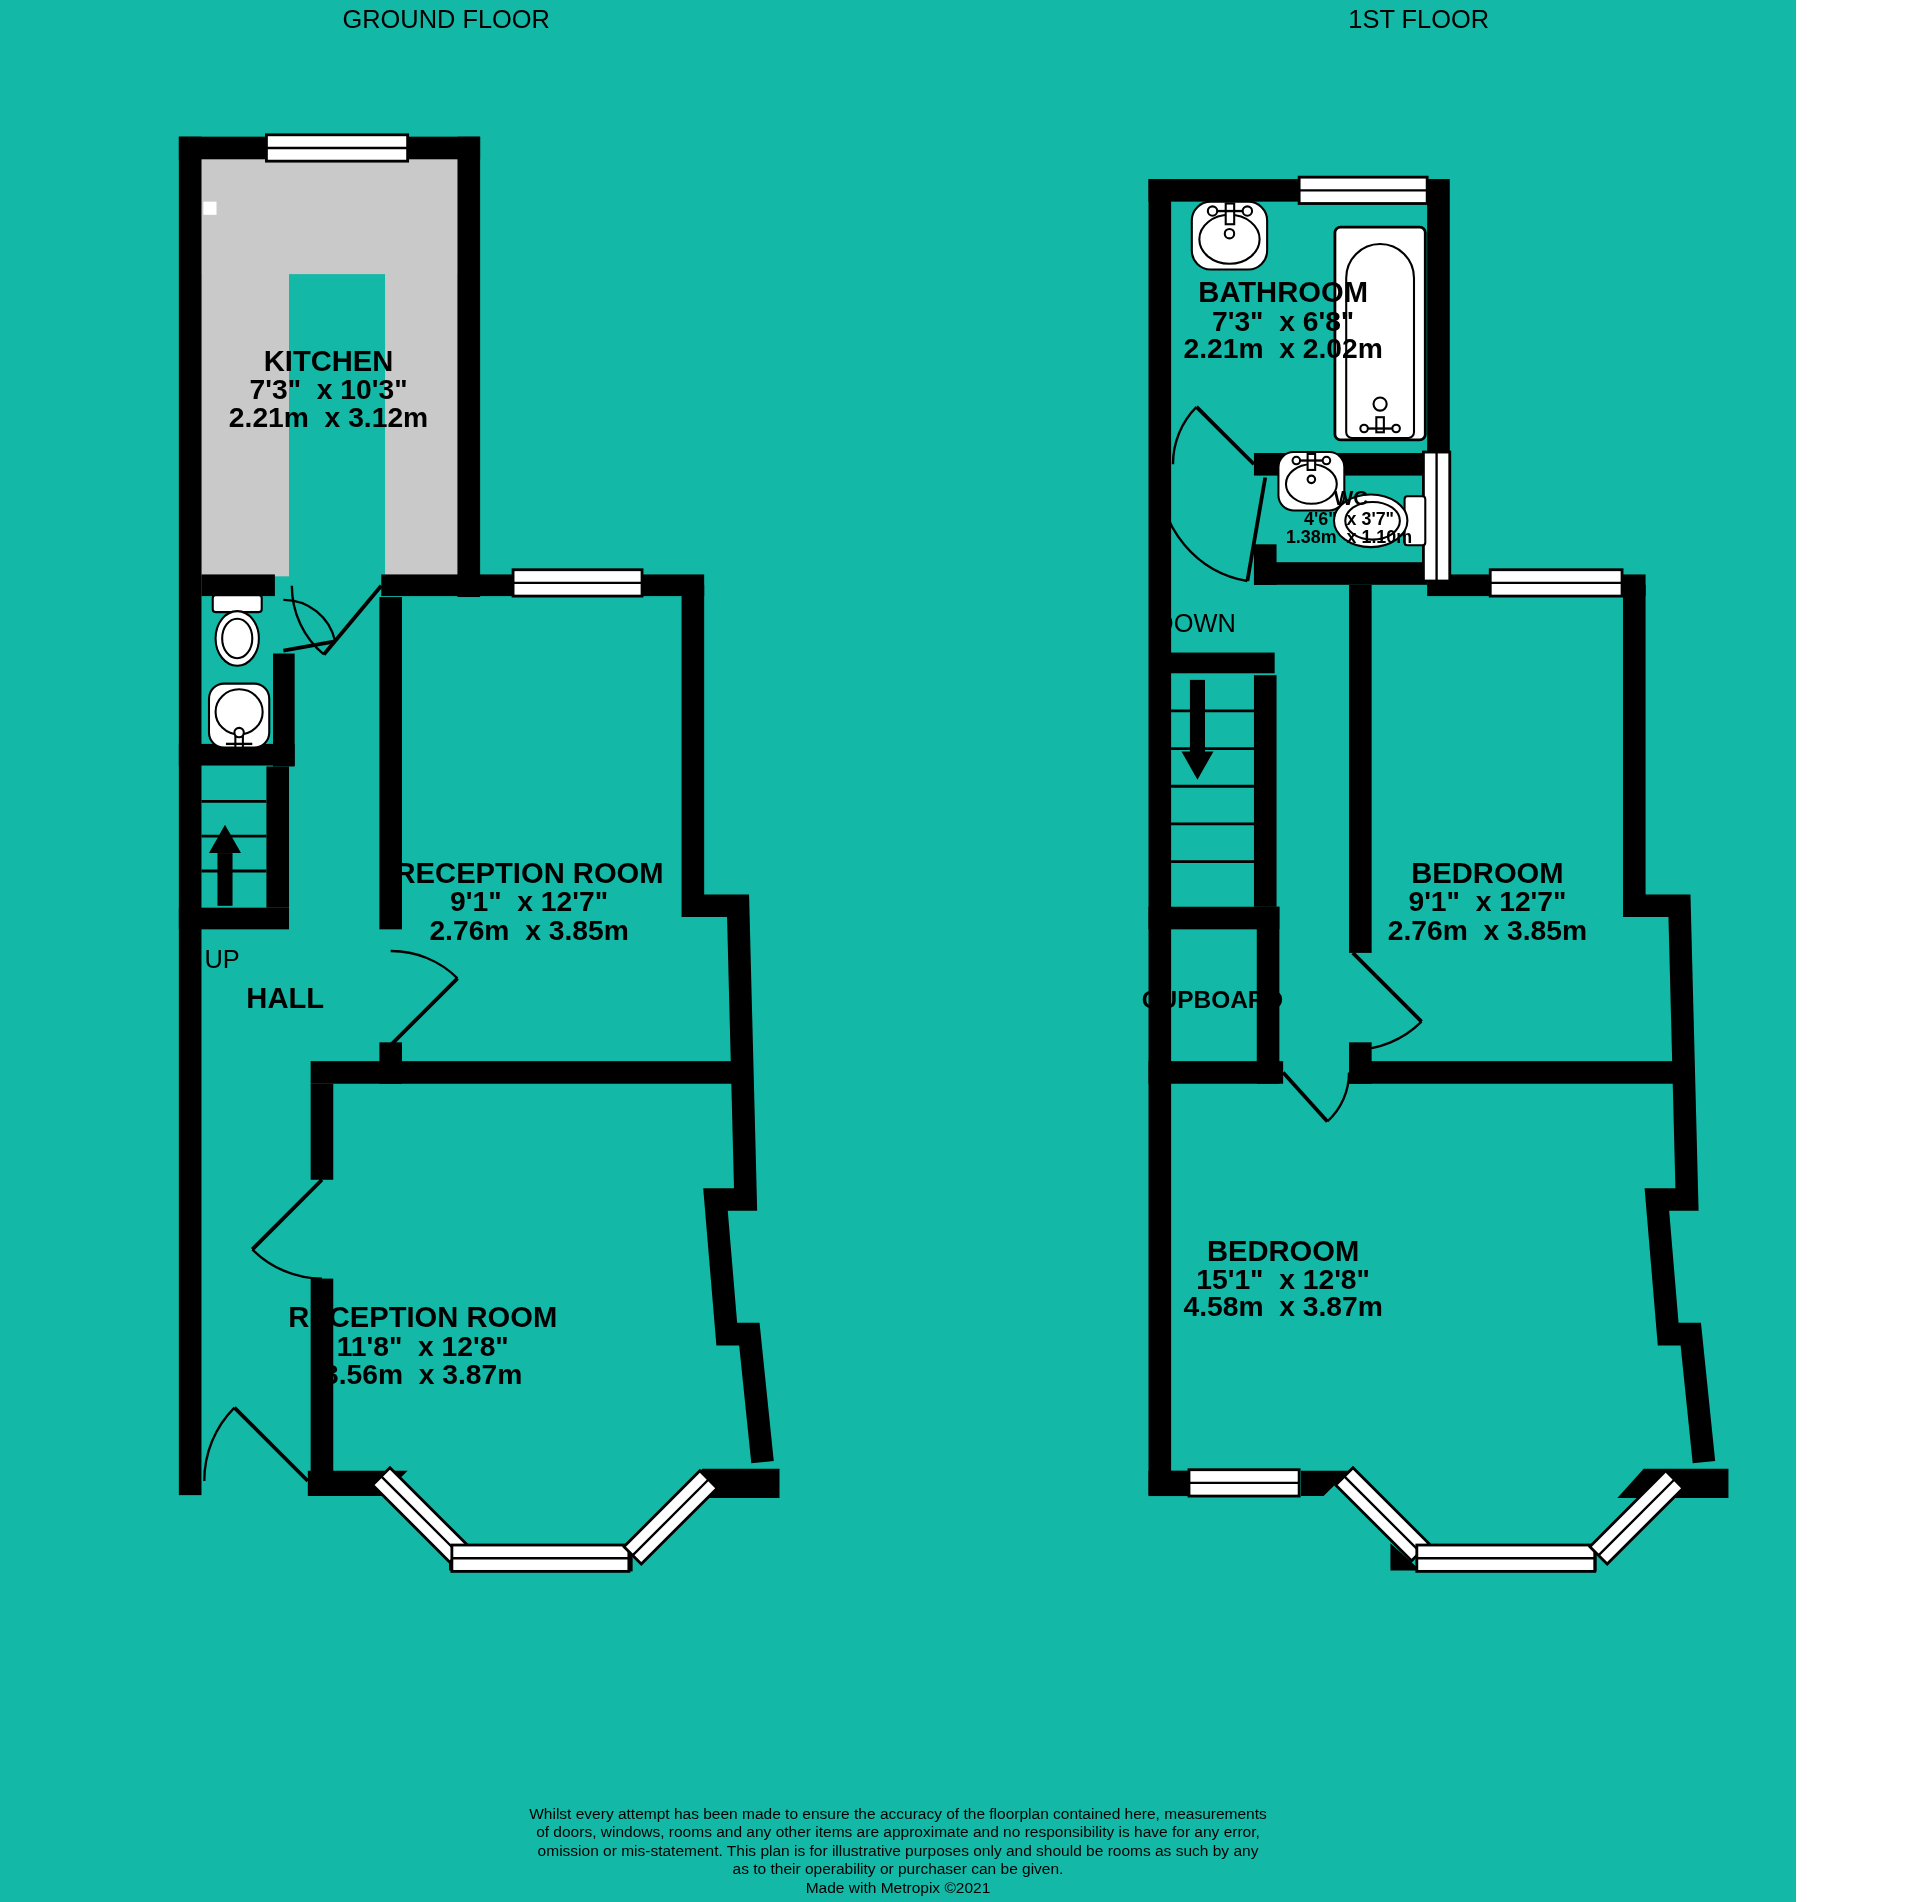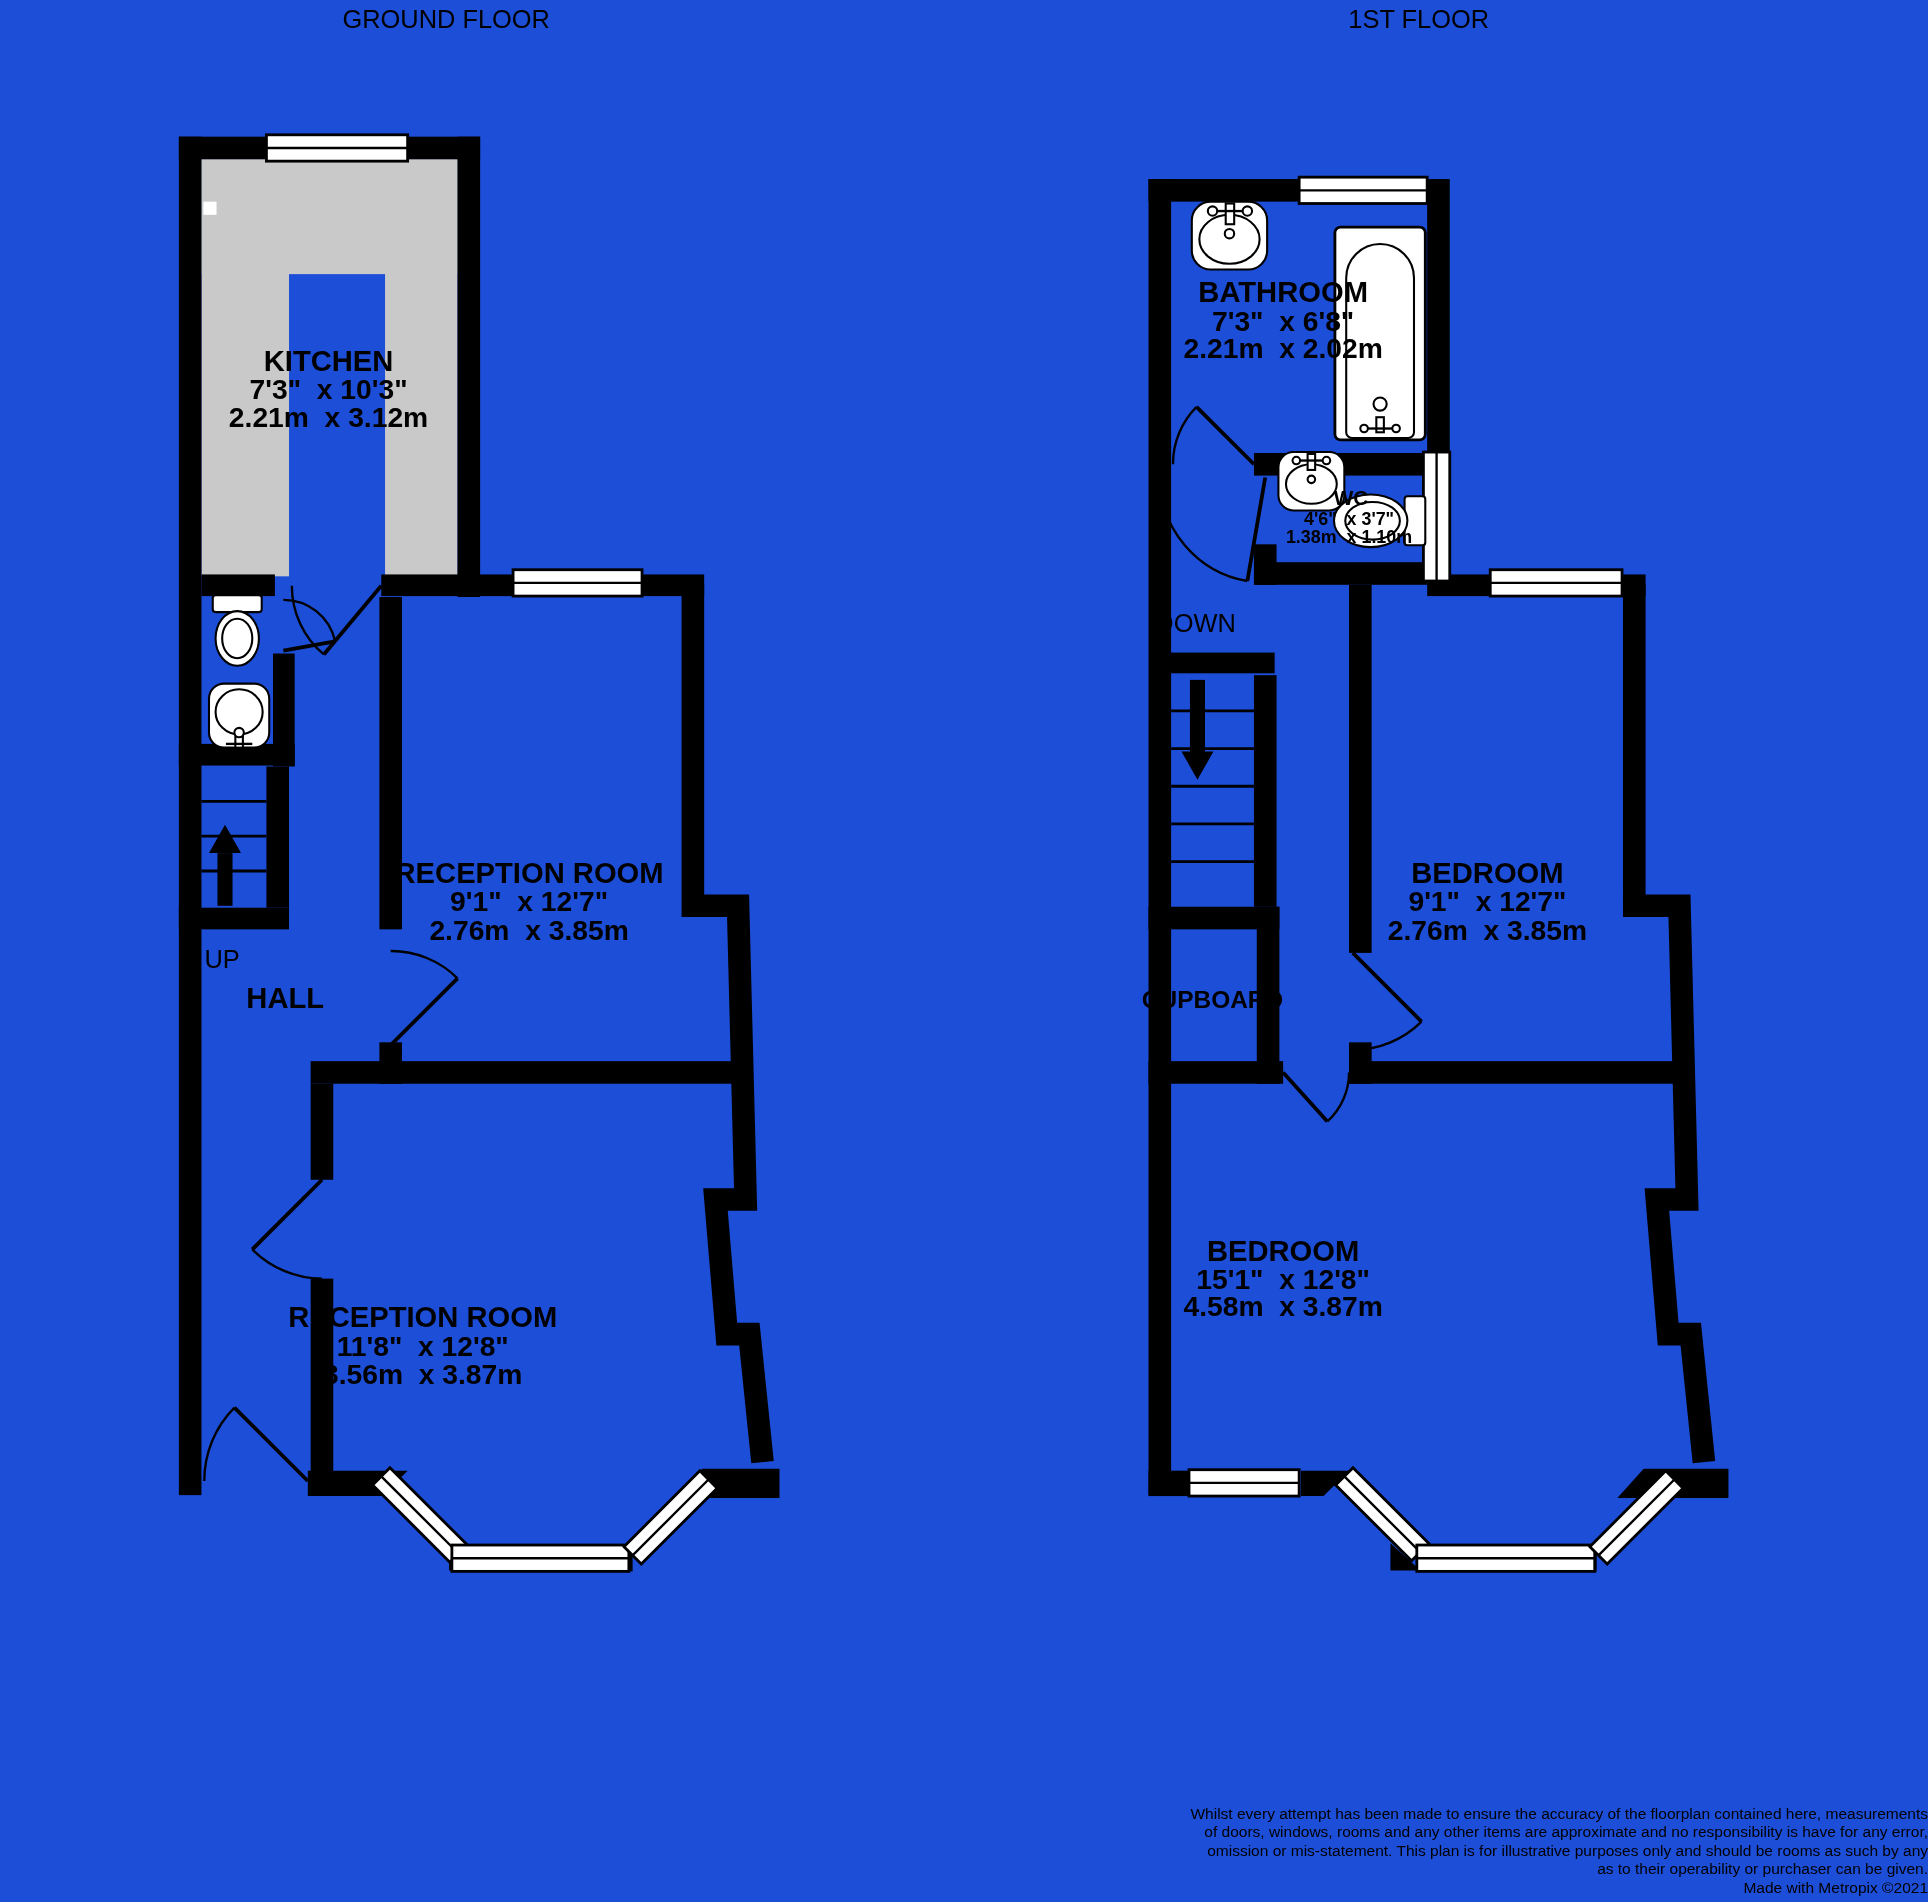--- a/index.html
+++ b/index.html
@@ -1,17 +1,17 @@
 <!DOCTYPE html>
 <html style="font-size:15px"><head>
 <meta charset="utf-8">
 <style>
   html,body{margin:0;padding:0;background:#fff;}
-  .canvas{position:relative;width:1928px;height:1902px;background:#1d4ed8;overflow:hidden;
-          font-family:"Liberation Sans", sans-serif;}
+  .canvas{position:relative;width:1776px;height:1902px;background:#14b8a6;overflow:hidden;
+          font-family:"Liberation Sans", sans-serif;padding-left:20px;}
   svg{position:absolute;inset:0;}
   svg text{fill:#000;font-family:"Liberation Sans", sans-serif;}
   .floor-title{font-size:27px;font-weight:400;}
   .room-name{font-size:31px;font-weight:700;}
   .room-dim{font-size:30px;font-weight:700;}
   .small-name{font-size:22px;font-weight:700;}
   .small-dim{font-size:19px;font-weight:700;}
   .updown{font-size:27px;font-weight:400;}
   .cupboard{font-size:26px;font-weight:700;}
   .wall{fill:#000;stroke:none;}
@@ -19,21 +19,21 @@
   .win{fill:#fff;stroke:#000;stroke-width:3;}
   .winmid{stroke:#000;stroke-width:2.5;}
   .door{fill:none;stroke:#000;stroke-width:2.5;}
   .leaf{stroke:#000;stroke-width:4;}
   .tread{stroke:#000;stroke-width:3;}
   .fix{fill:#fff;stroke:#000;stroke-width:3;}
   .fix2{fill:#fff;stroke:#000;stroke-width:2.2;}
   .counter{fill:#c9c9c9;}
   .footer{position:absolute;top:1805px;left:0;width:100%;text-align:center;
           font-size:15.5px;line-height:18.4px;color:#000;font-weight:400;}
-  .footer div{white-space:nowrap;text-align:right;}
+  .footer div{white-space:nowrap;}
 </style>
 </head>
 <body>
 
 <div class="canvas">
 <svg viewBox="0 0 2048 2020" width="1928" height="1902">
 
   <g>
 
     <g>

